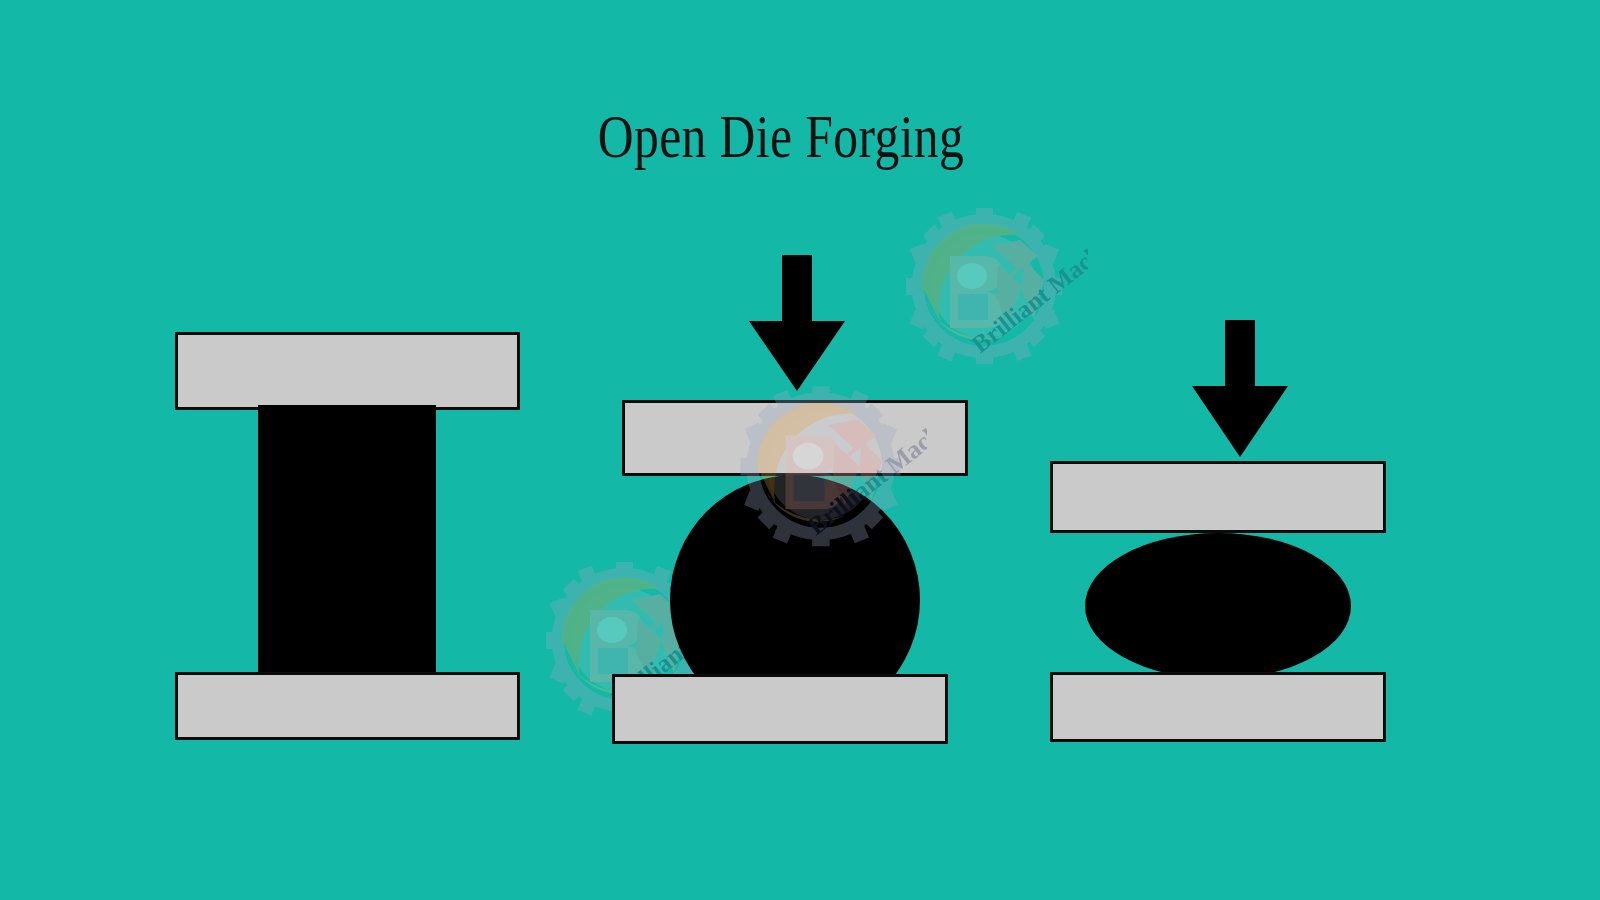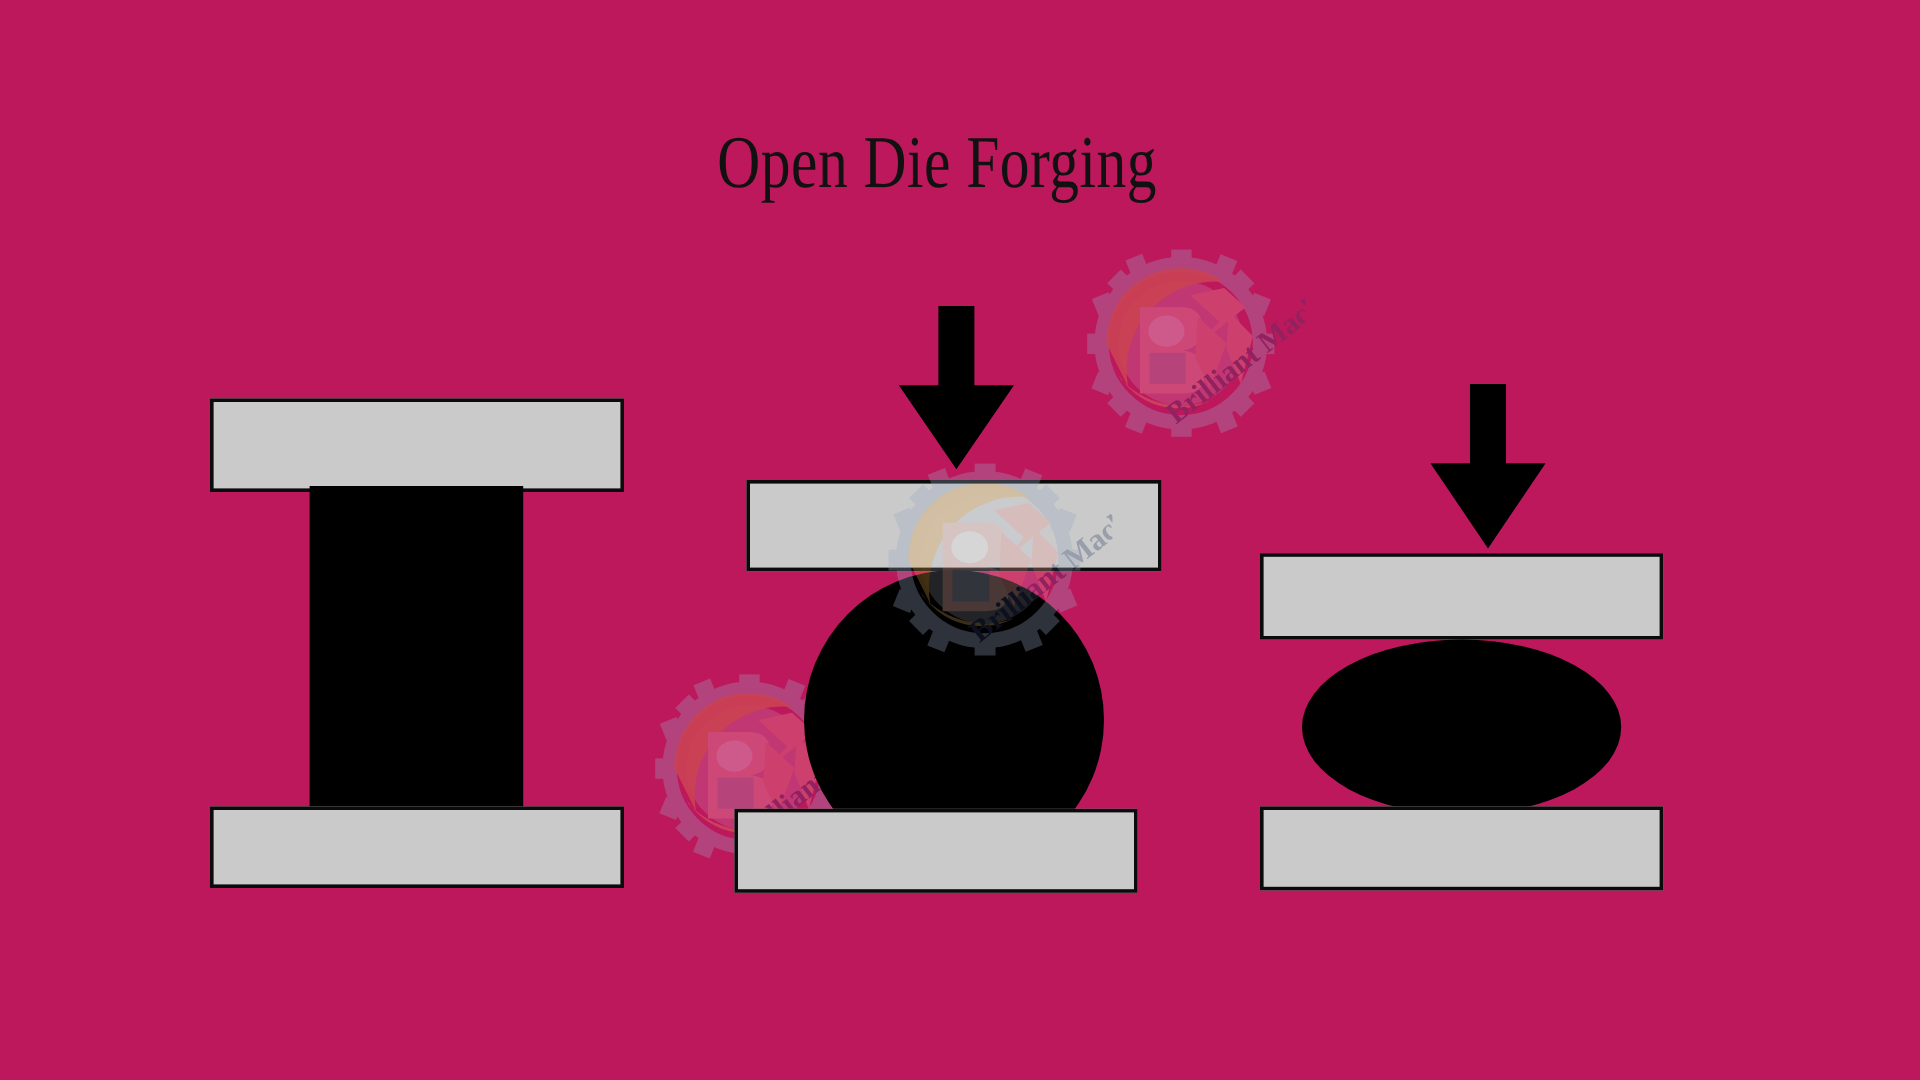--- a/index.html
+++ b/index.html
@@ -8,21 +8,21 @@
     padding: 0;
     background: #ffffff;
   }
   body {
     font-family: "Liberation Serif", "DejaVu Serif", serif;
   }
   #canvas {
     position: relative;
     width: 1600px;
     height: 900px;
-    background: #be185d;
+    background: #14b8a6;
     overflow: hidden;
   }
   .title {
     position: absolute;
     left: 0;
     top: 104px;
     width: 1562px;
     text-align: center;
     font-family: "Liberation Serif", "DejaVu Serif", serif;
     font-size: 62px;

